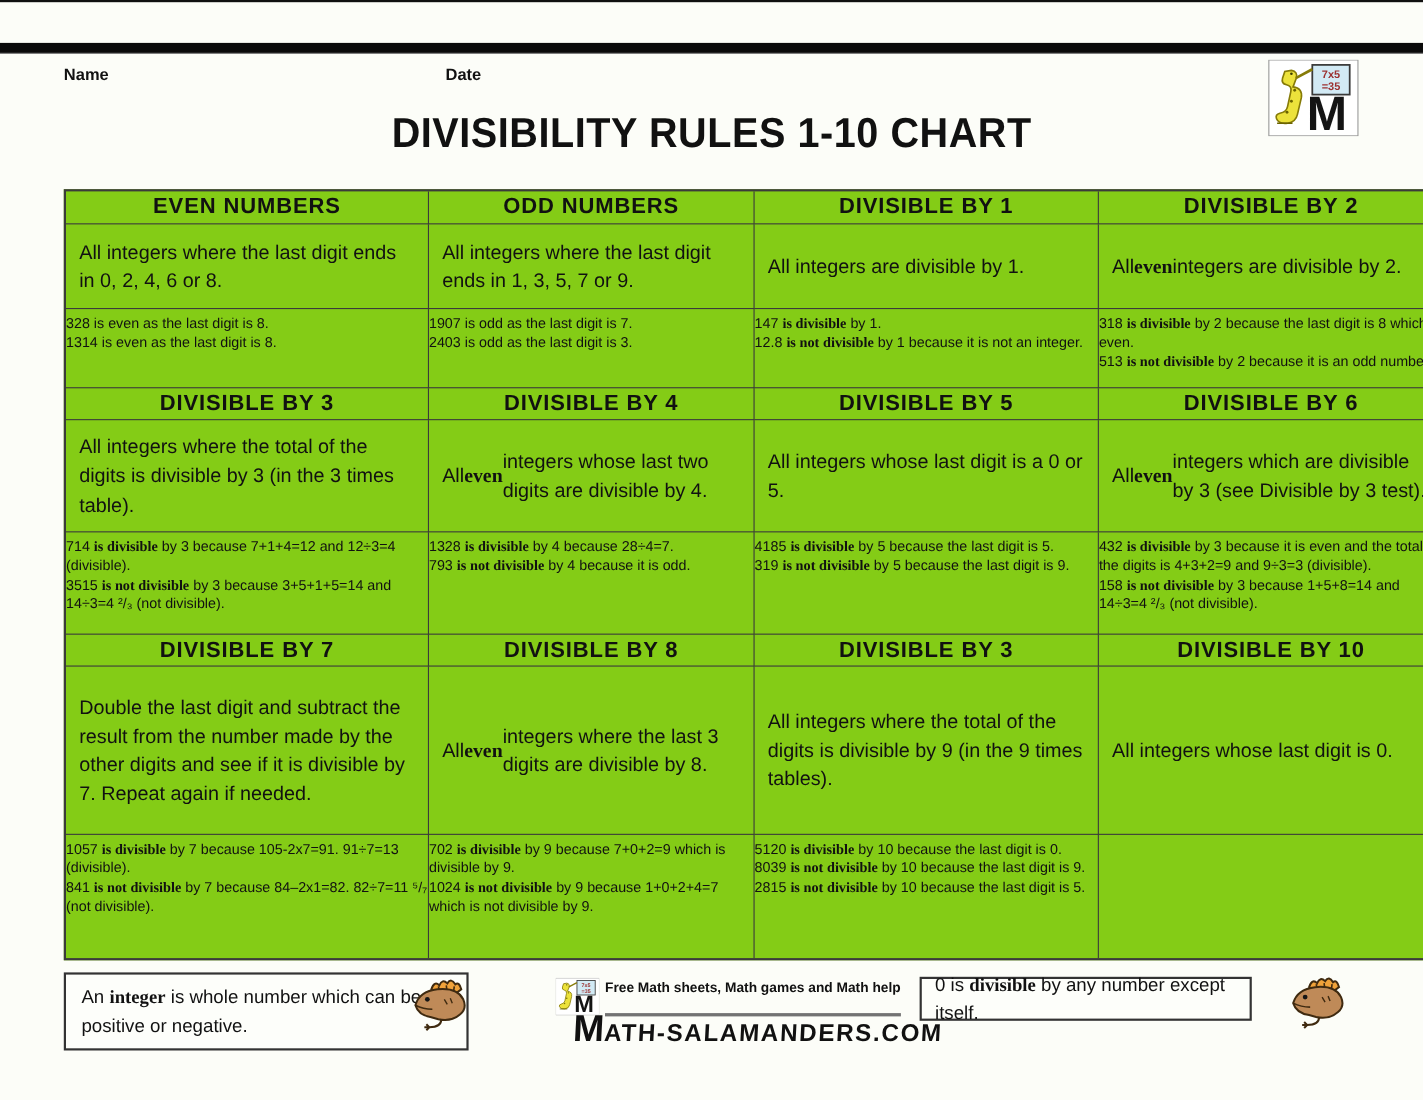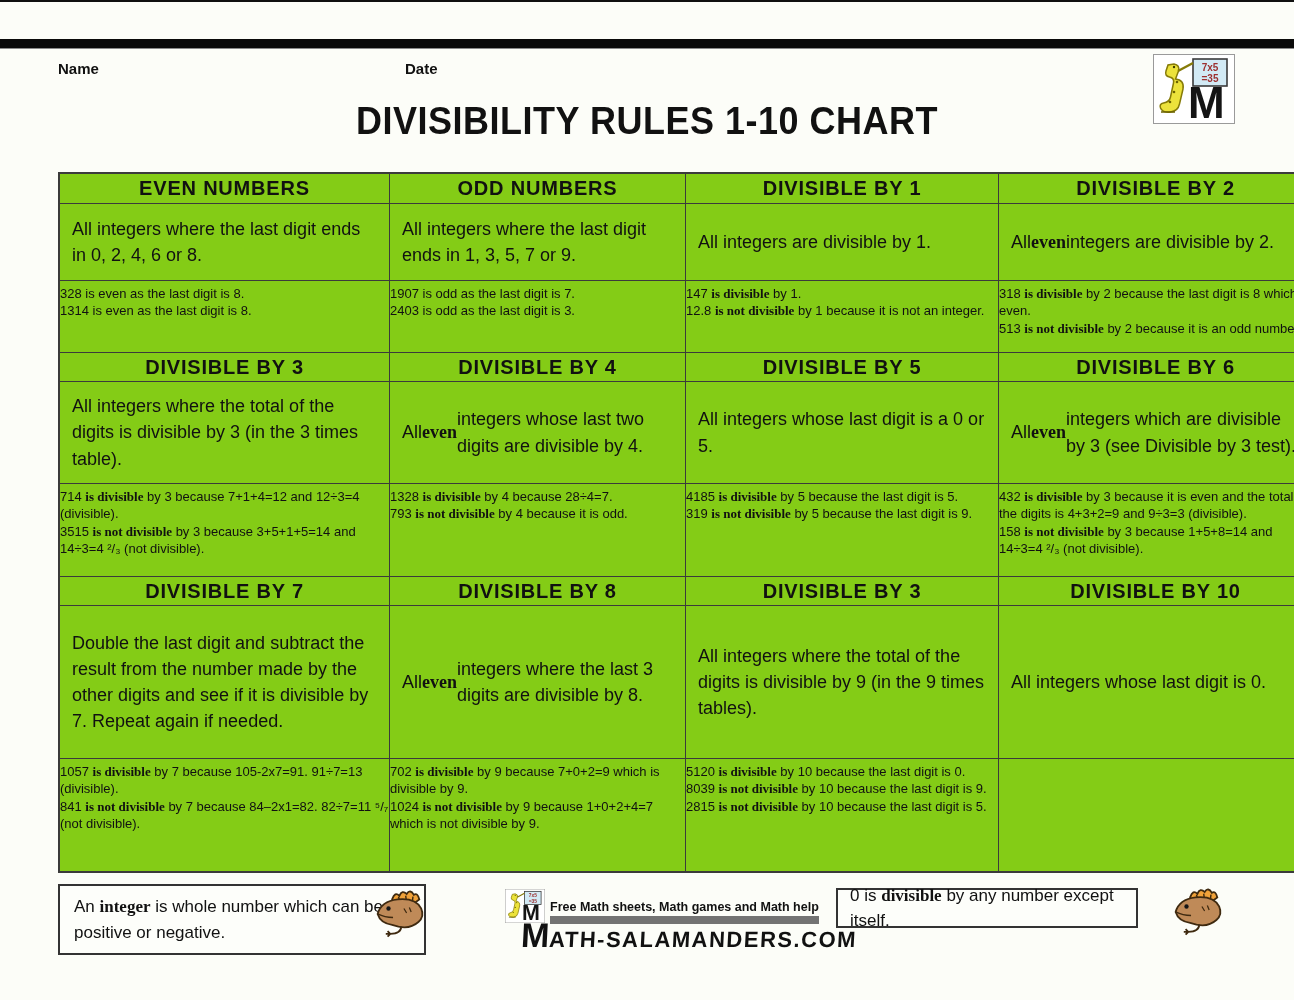--- a/index.html
+++ b/index.html
@@ -36,21 +36,21 @@
   
   .note{position:absolute;border:2px solid #333;background:#fdfefa;font-size:17px;line-height:1.5;box-sizing:border-box;}
   .note-left{left:58px;top:884px;width:368px;min-height:58px;padding:8px 14px;display:flex;align-items:center;}
   .note-right{left:836px;top:888px;width:302px;height:40px;padding:4px 12px;display:flex;align-items:center;justify-content:center;}
   .mascot{position:absolute;width:58px;height:54px;}
   .mascot-left{left:374px;top:886px;}
   .mascot-right{left:1172px;top:884px;}
   .brand{position:absolute;left:505px;top:888px;width:310px;}
   .brand-top{display:flex;align-items:flex-end;gap:5px;}
   .brand-icon{width:40px;height:36px;flex:0 0 auto;}
-  .brand-tagline{font-size:12.5px;font-weight:700;border-bottom:8px solid #737373;padding-bottom:2px;white-space:nowrap;}
+  .brand-tagline{font-size:12.5px;font-weight:700;border-bottom:3px solid #737373;padding-bottom:16px;white-space:nowrap;}
   .brand-bottom{margin:-8px 0 0 16px;white-space:nowrap;transform:skewX(-3deg);}
   .brand-m{font-size:34px;font-weight:900;letter-spacing:0;}
   .brand-word{font-size:22px;font-weight:800;letter-spacing:1.5px;}
 </style>
 </head>
 <body>
 
 <svg width="0" height="0" style="position:absolute">
   <defs>
     <symbol id="sala-logo" viewBox="0 0 82 70">

